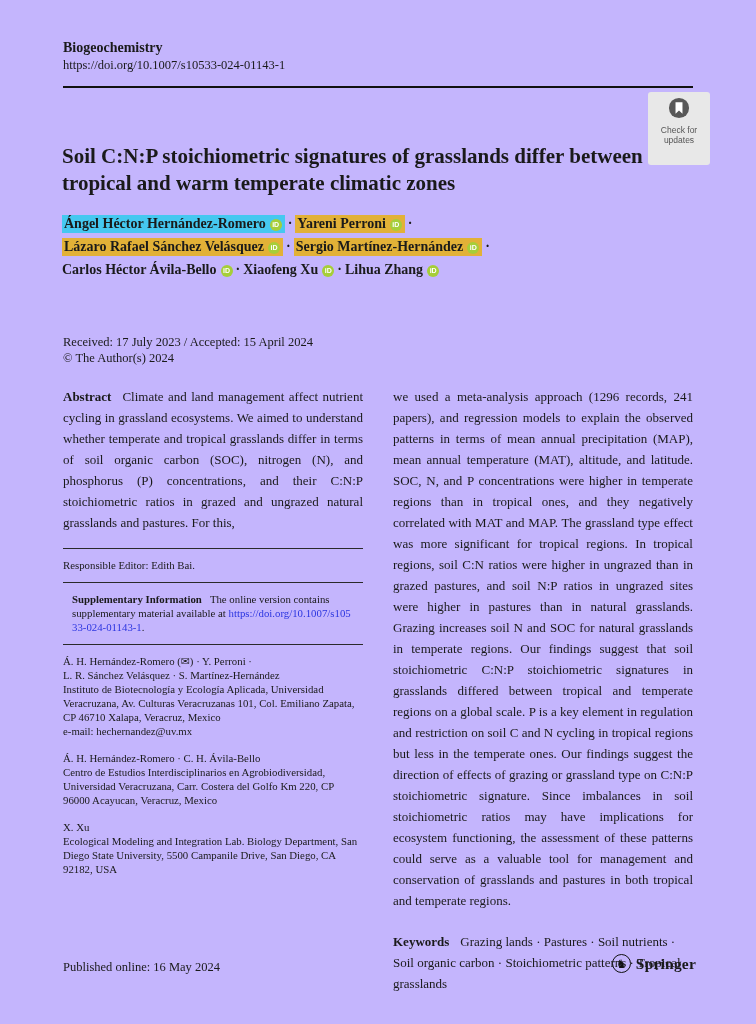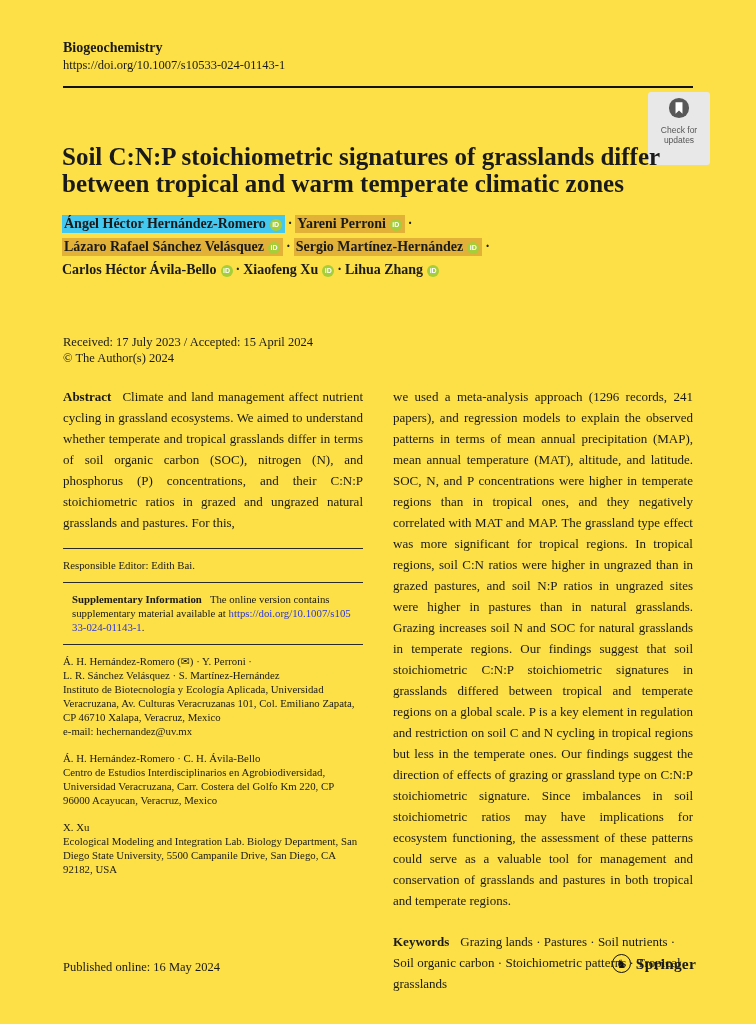--- a/index.html
+++ b/index.html
@@ -1,20 +1,20 @@
 <!DOCTYPE html>
 <html><head>
 <meta charset="utf-8">
 <style>
   html,body { margin:0; padding:0; background:#c8c8c8; }
   .page {
     position: relative;
     width: 756px; height: 1024px;
     margin: 0 auto;
-    background: #fde047;
+    background: #c4b5fd;
     font-family: "Liberation Serif", serif;
     color: #1a1a1a;
     overflow: hidden;
   }
   
   .header { position:absolute; left:63px; right:63px; top:40px; }
   .journal-name { font-size:14px; font-weight:bold; }
   .journal-doi  { font-size:12.5px; margin-top:2px; }
   .header-rule  { position:absolute; left:63px; right:63px; top:86px; border-top:2px solid #111; }
 
@@ -24,21 +24,21 @@
     width:58px; padding:5px 2px 20px 2px;
     background:#e8e8e8; border-radius:3px;
     text-align:center; cursor:pointer;
     font-family:"Liberation Sans", sans-serif;
   }
   .update-badge .txt { font-size:8.5px; line-height:10px; color:#555; margin-top:2px; }
 
   
   .title {
     position:absolute; left:62px; top:143px; width:600px;
-    font-size:25px; font-weight:bold; line-height:27px;
+    font-size:21px; font-weight:bold; line-height:27px;
   }
   .authors { position:absolute; left:62px; top:212px; width:620px;
     font-size:14px; font-weight:bold; line-height:23px; }
   .hl { padding:1px 3px 2px 2px; }
   .hl-cyan   { background:#45c8f0; }
   .hl-yellow { background:#e2b137; }
   .sep { padding:0 3px; }
   .orcid {
     display:inline-block; width:12px; height:12px; margin-left:4px;
     background:#a6ce39; color:#fff; border-radius:50%;

